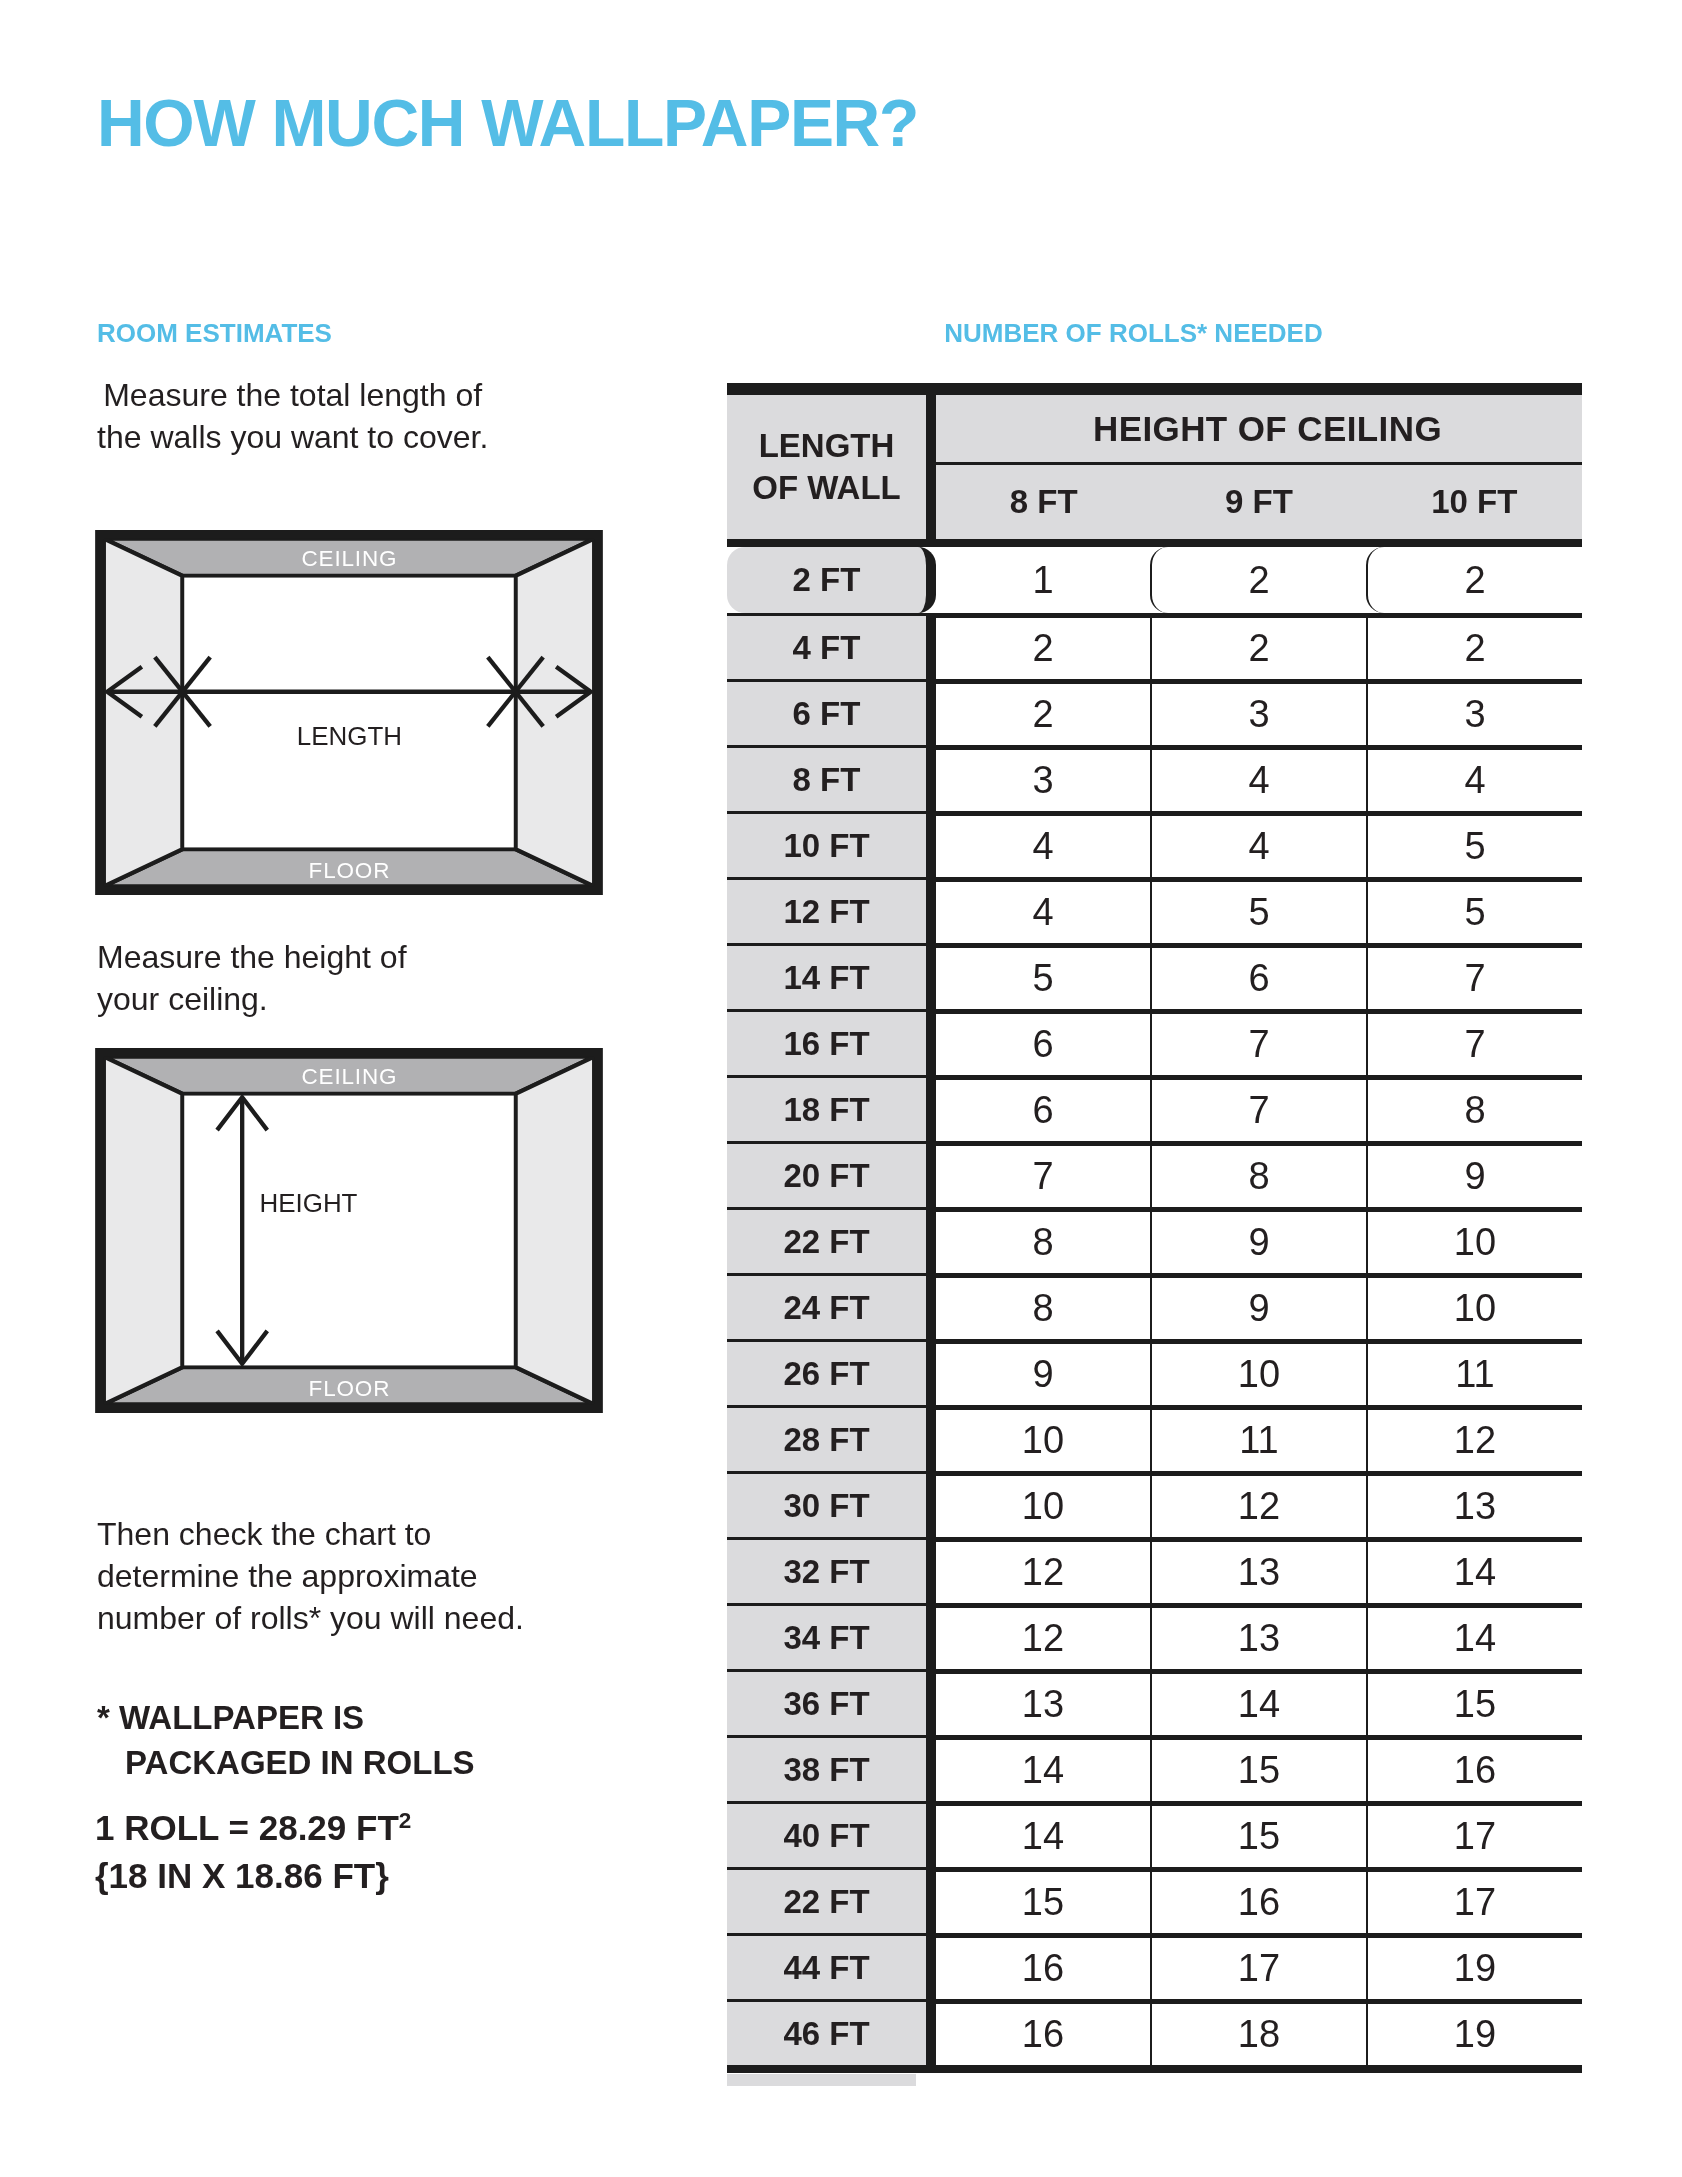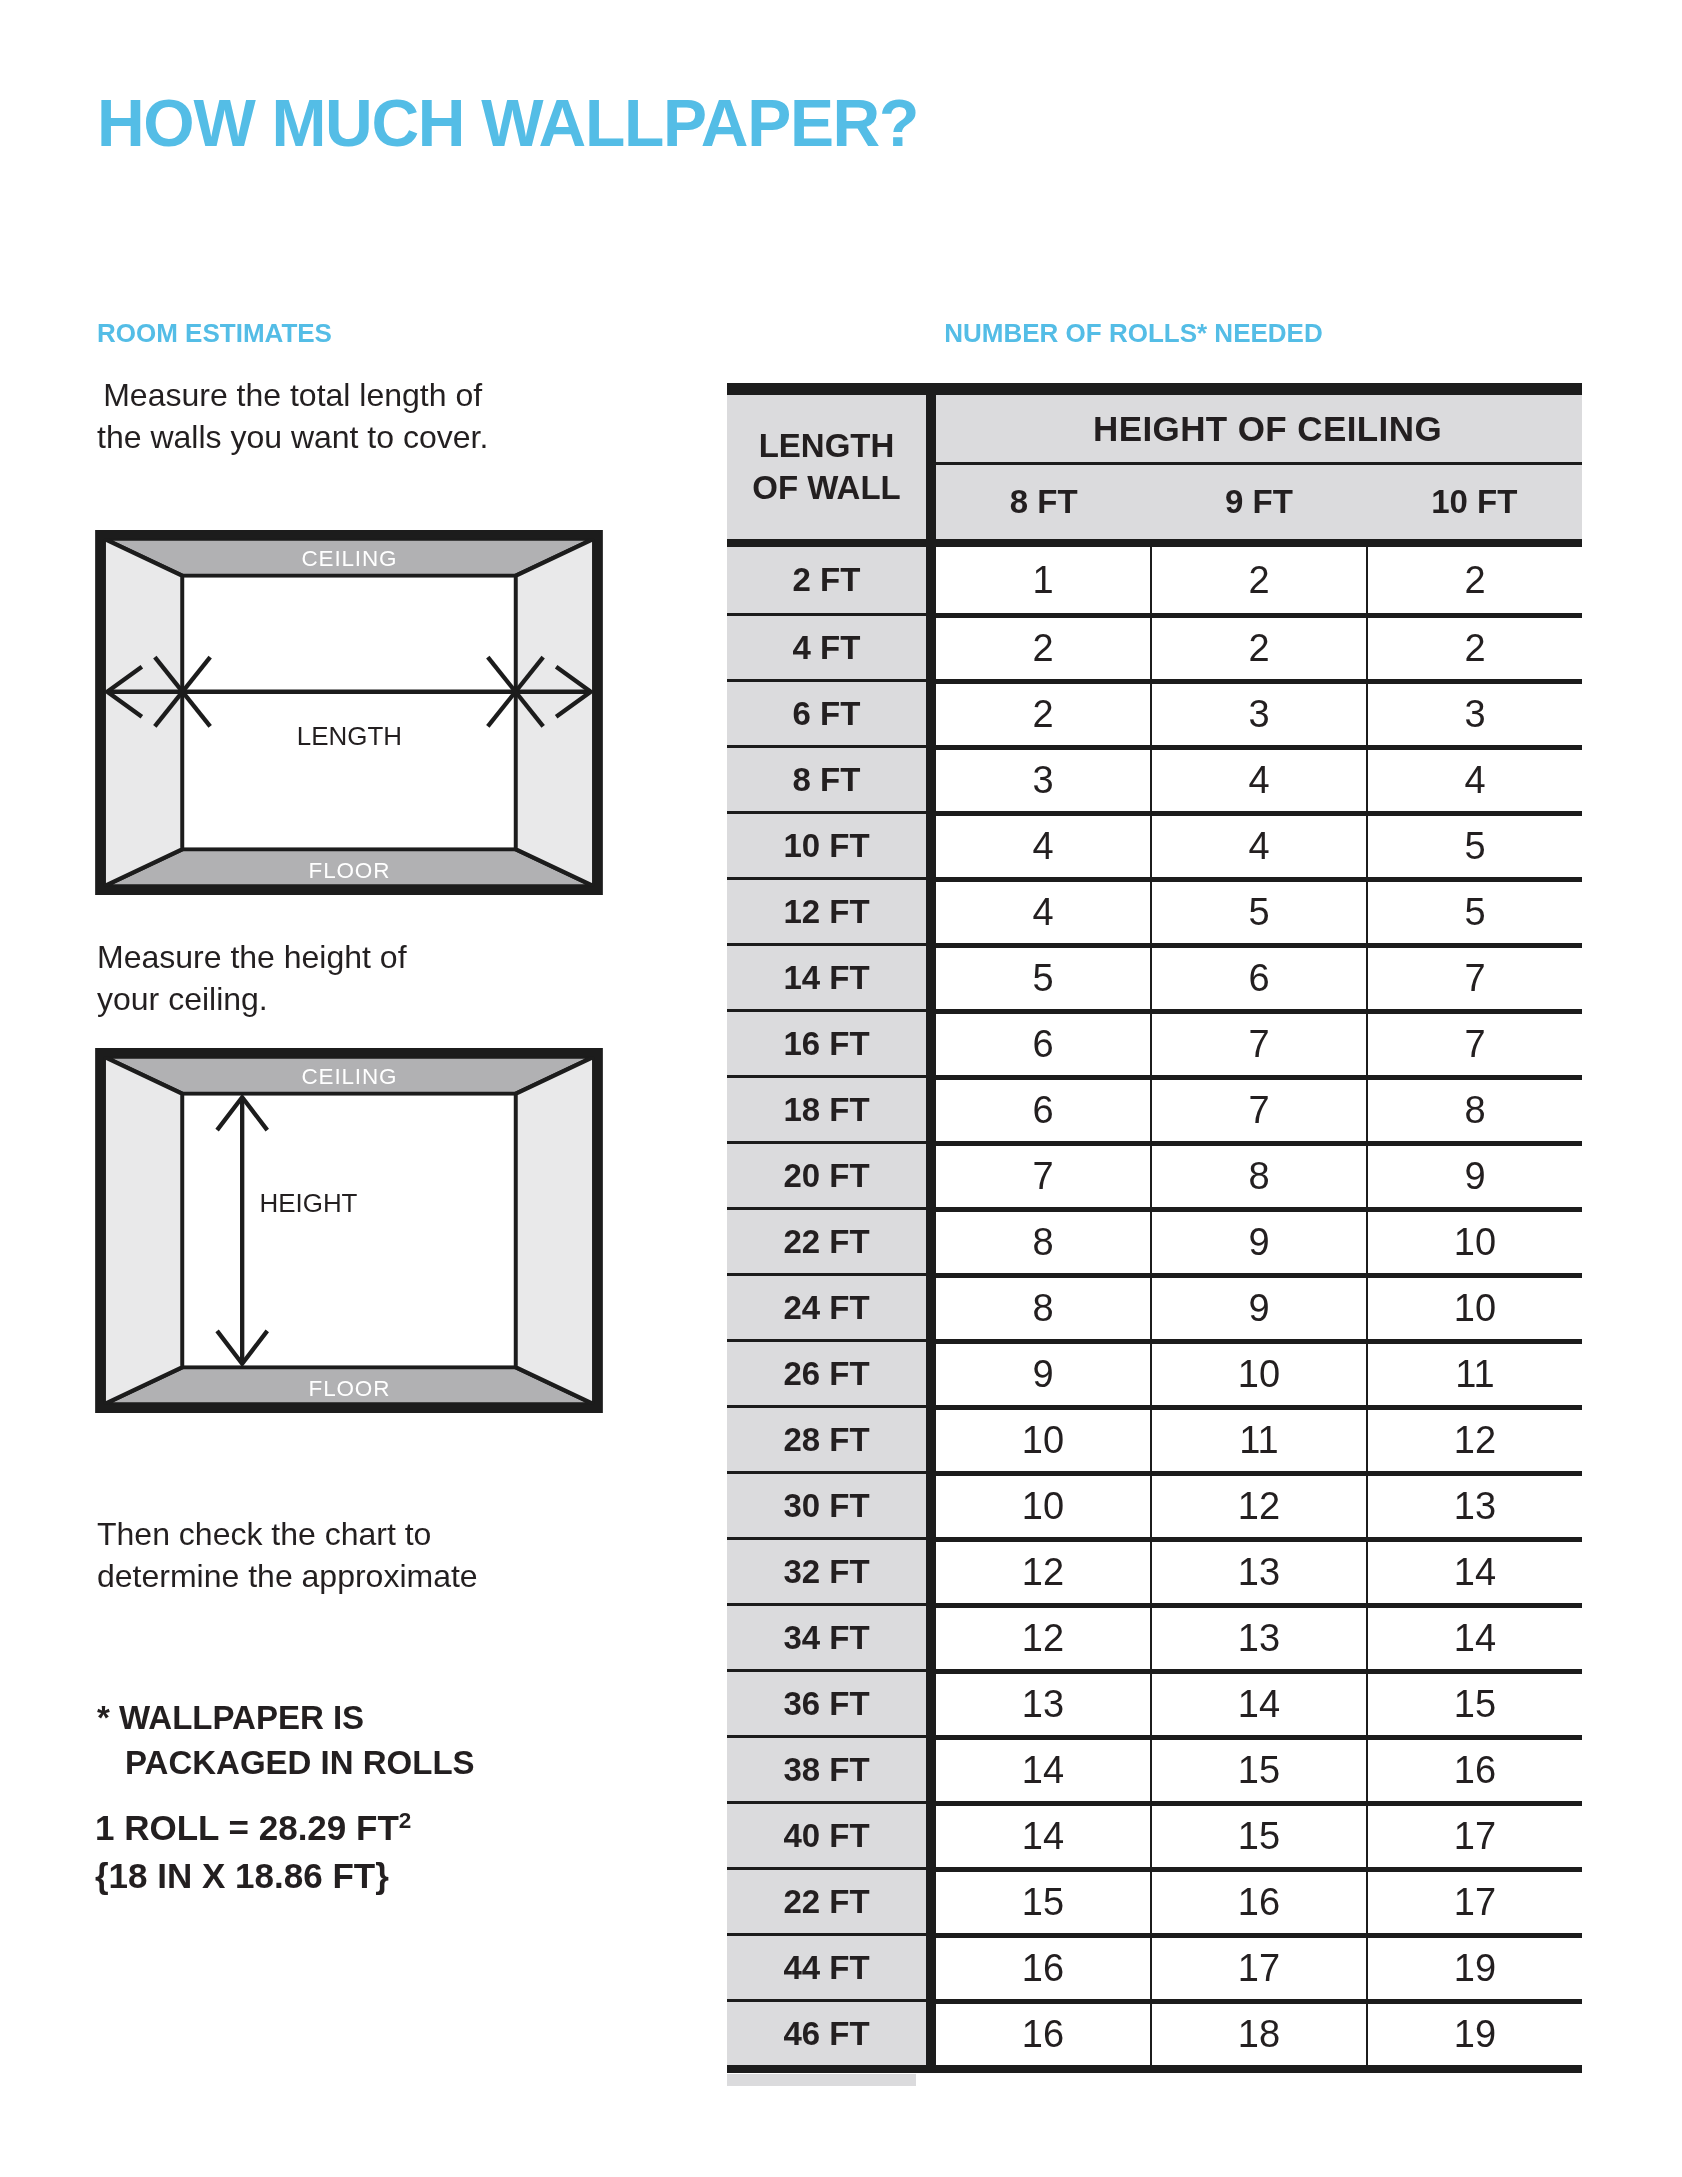--- a/index.html
+++ b/index.html
@@ -32,21 +32,21 @@
   .corner{width:209px;box-sizing:border-box;border-right:10.4px solid #1c1c1c;display:flex;flex-direction:column;justify-content:center;align-items:center;font-weight:bold;font-size:33px;line-height:42px;}
   .head-right{flex:1;display:flex;flex-direction:column;}
   .group-head{height:70px;box-sizing:border-box;border-bottom:3.5px solid #1c1c1c;display:flex;align-items:center;justify-content:center;font-weight:bold;font-size:35px;letter-spacing:0.4px;padding-left:17px;}
   .sub-heads{flex:1;display:flex;align-items:center;font-weight:bold;font-size:33px;}
   .sub-heads > div{flex:1;text-align:center;}
 
   .nr-row{display:flex;height:66px;}
   .nr-row .wall{width:209px;box-sizing:border-box;border-right:10.4px solid #1c1c1c;border-top:3.5px solid #1c1c1c;background:#DBDBDD;display:flex;align-items:center;justify-content:center;font-weight:bold;font-size:33px;}
   .nr-row .val{flex:1;box-sizing:border-box;border-top:5.2px solid #1c1c1c;background:#fff;display:flex;align-items:center;justify-content:center;font-size:38px;}
   .nr-row .val + .val{border-left:2.6px solid #1c1c1c;}
-  .nr-row:first-child .wall,.nr-row:first-child .val{border-top:0;}
+  .nr-row:first-child .wall,.nr-row:first-child .val{border-top:0;border-radius:18px;}
   .gray-stub{position:absolute;left:0;bottom:-21px;width:189px;height:12px;background:#DBDBDD;}
 
   svg text{font-family:"Liberation Sans",sans-serif;}
 </style>
 </head>
 <body>
 
 <div class="page">
 
   <div class="title">HOW MUCH WALLPAPER?</div>
@@ -98,20 +98,21 @@
       <polyline points="141,327 170,365 199,327"></polyline>
     </g>
     <text x="294" y="42" text-anchor="middle" font-size="26" letter-spacing="1" fill="#ffffff">CEILING</text>
     <text x="294" y="402" text-anchor="middle" font-size="26" letter-spacing="1" fill="#ffffff">FLOOR</text>
     <text x="190" y="190" text-anchor="start" font-size="30" fill="#231F20">HEIGHT</text>
   </svg>
 
   <div class="para p3">
     <div>Then check the chart to</div>
     <div>determine the approximate</div>
+    <div>number of rolls* you will need.</div>
   </div>
 
   <div class="footnote">
     <div>* WALLPAPER IS</div>
     <div class="l2">PACKAGED IN ROLLS</div>
   </div>
 
   <div class="rollinfo">
     <div><span>1 ROLL = 28.29 FT</span><span class="sup">2</span></div>
     <div>{18 IN X 18.86 FT}</div>

